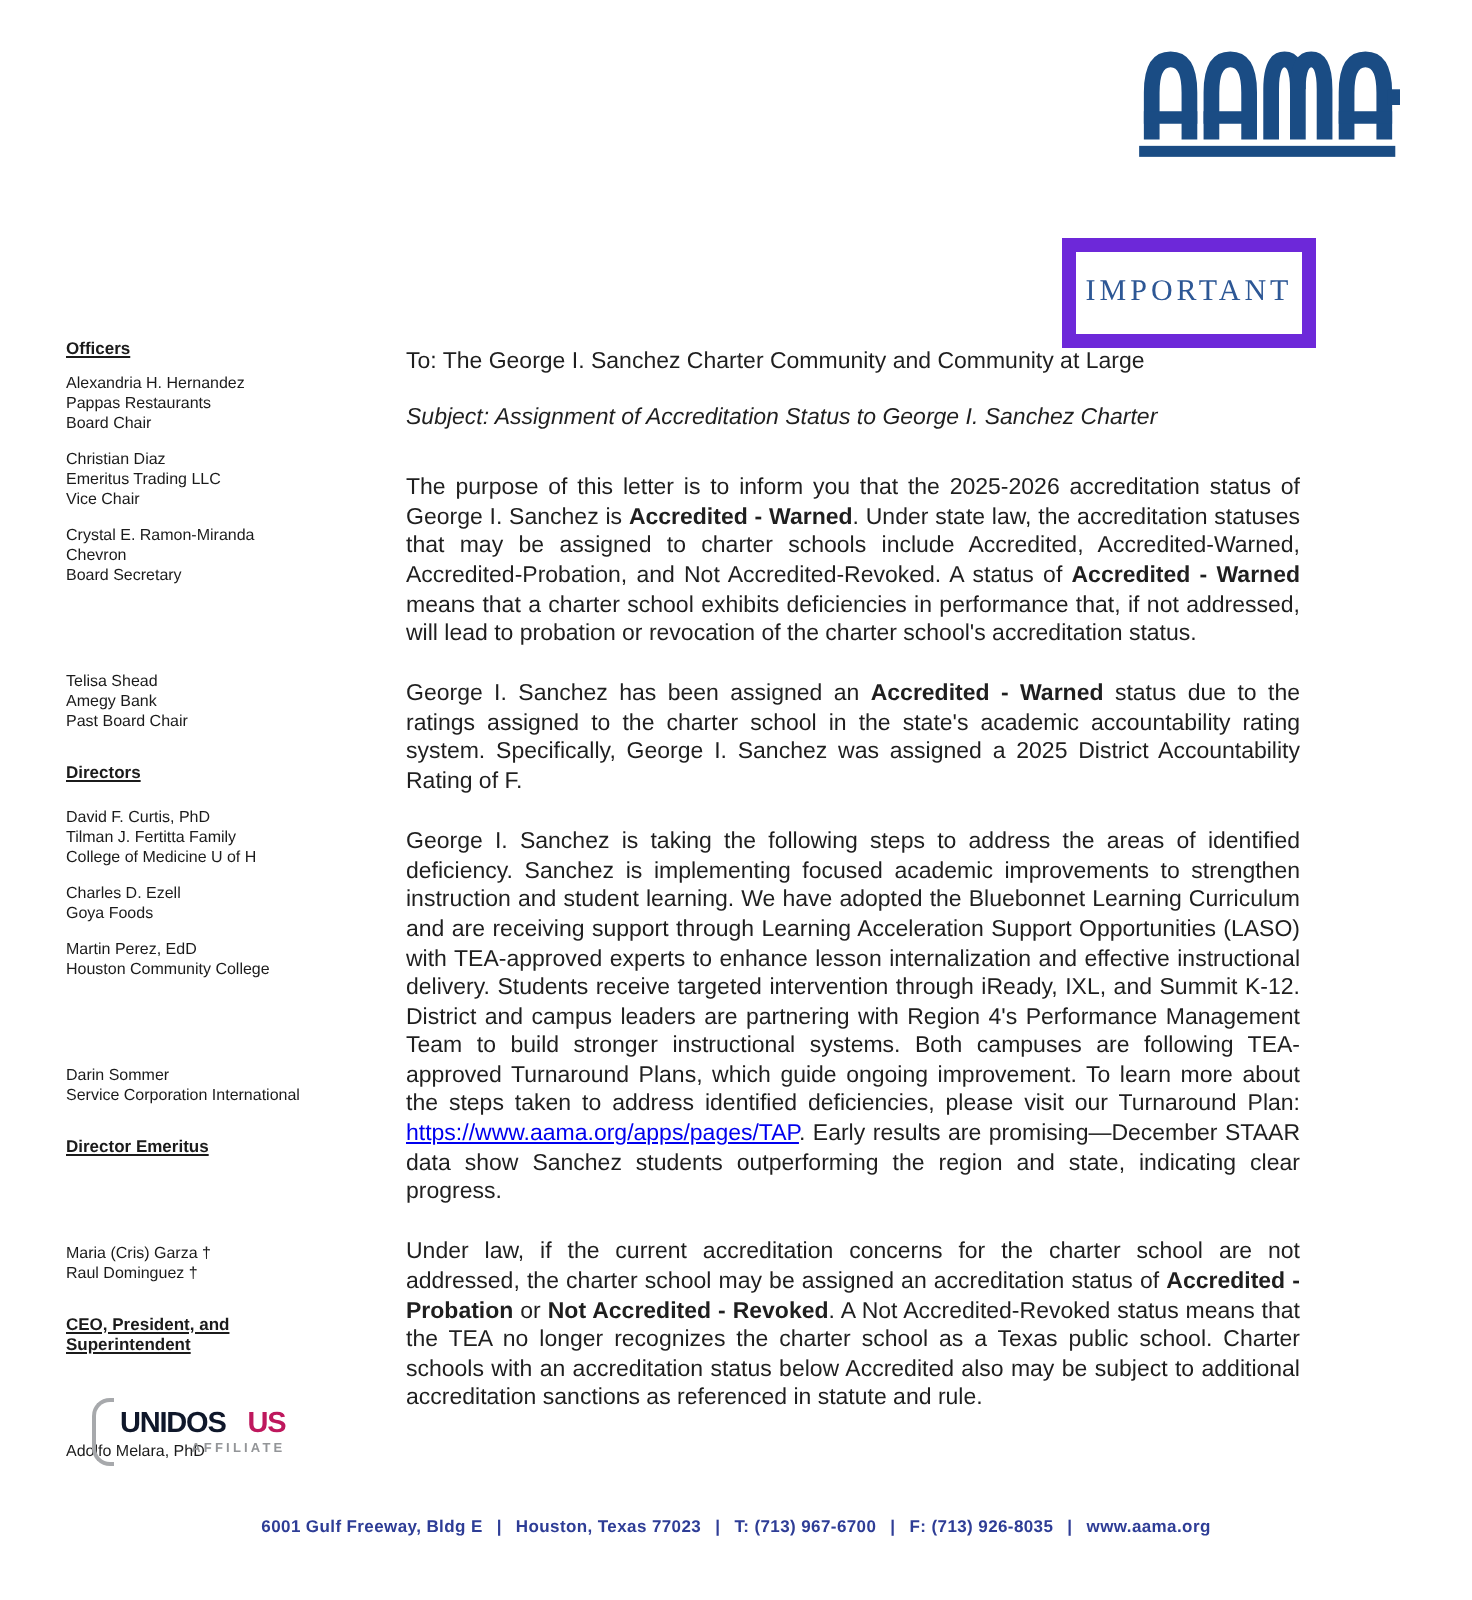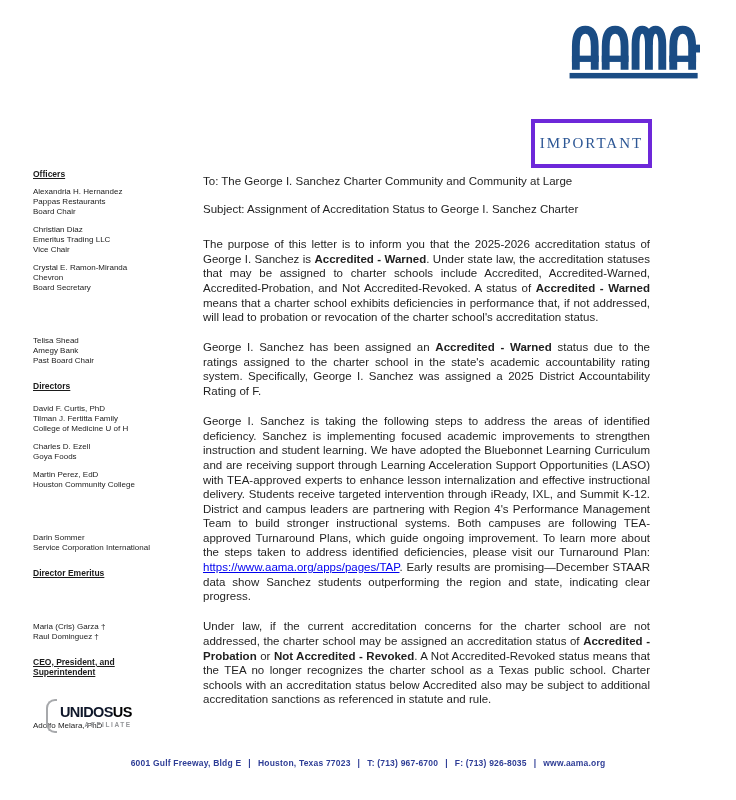--- a/index.html
+++ b/index.html
@@ -13,21 +13,21 @@
   }
 
   
   .aama-logo { position: absolute; left: 568px; top: 24px; width: 132px; height: 57px; }
   .aama-logo svg { width: 100%; height: 100%; display: block; }
 
   
   .important-box {
     position: absolute; left: 531px; top: 119px;
     width: 113px; height: 41px;
-    border: 4px solid #6d28d9;
+    border: 7px solid #6d28d9;
     display: flex; align-items: center; justify-content: center;
     background: #ffffff;
   }
   .important-box span {
     font-family: "Liberation Serif", serif;
     font-size: 15px; letter-spacing: 2px;
     color: #2d5795;
   }
 
   
@@ -45,37 +45,37 @@
   .side-entry { margin-bottom: 8px; }
   .side-entry:last-child { margin-bottom: 0; margin-top: 43px; }
 
   
   .letter {
     position: absolute; left: 203px; top: 174px; width: 447px;
     font-size: 11.5px; line-height: 14.6px;
     text-align: justify;
   }
   .addr-line { margin: 0 0 13px 0; text-align: left; }
-  .subject-line { margin-bottom: 21px; }
+  .subject-line { margin-bottom: 21px; font-style: italic; }
   .para { margin: 0 0 15.5px 0; }
   .b { font-weight: bold; }
   .body-link { color: #0000ee; text-decoration: underline; cursor: pointer; }
 
   
   .unidos { position: absolute; left: 46px; top: 699px; display: flex; align-items: center; }
   .unidos-bracket {
     width: 9px; height: 30px;
     border: 2px solid #a7a9ac; border-right: none;
     border-radius: 9px 0 0 9px;
     margin-right: 3px;
   }
   .unidos-text { display: flex; flex-direction: column; align-items: flex-end; }
   .unidos-main { font-size: 14.5px; font-weight: bold; letter-spacing: -0.6px; line-height: 15px; }
   .unidos-red { color: #0f172a; }
-  .unidos-us { color: #000000; }
+  .unidos-us { color: #be185d; padding-left: 11px; }
   .unidos-affiliate { font-size: 6.5px; font-weight: bold; color: #939598; letter-spacing: 1.6px; margin-top: 1px; }
 
   
   .footer {
     position: absolute; left: 0; right: 0; top: 758px;
     text-align: center;
     font-size: 8.5px; font-weight: bold;
     color: #2e3d96; letter-spacing: 0.2px;
   }
   .footer .sep { margin: 0 7px; }

